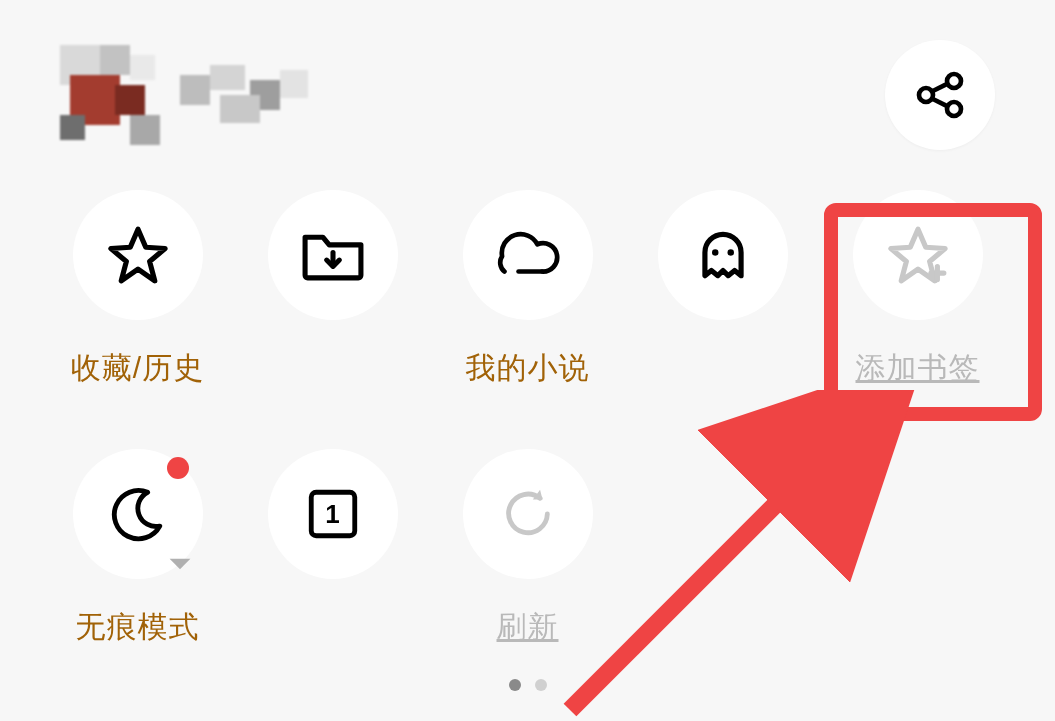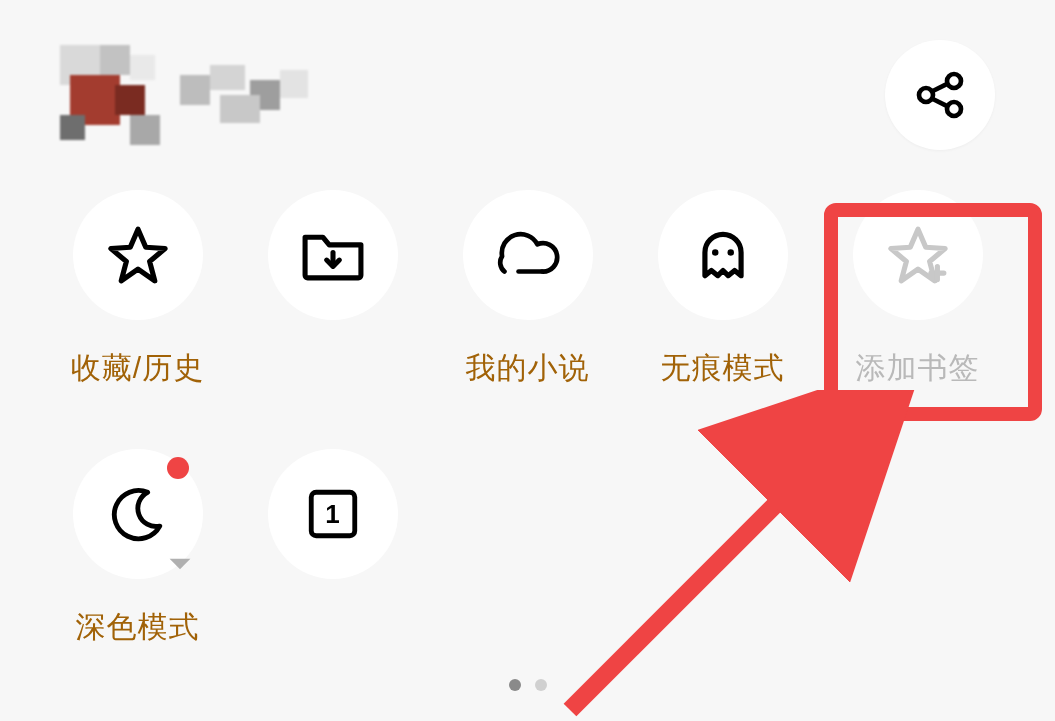--- a/index.html
+++ b/index.html
@@ -63,21 +63,21 @@
     display: flex;
     align-items: center;
     justify-content: center;
     position: relative;
   }
   .label {
     font-size: 30px;
     color: #a16207;
     letter-spacing: 1px;
   }
-  .label.disabled { color: #b9b9b9; }
+  .label.disabled { color: #b9b9b9; text-decoration: underline; }
   .dot-badge {
     position: absolute;
     top: 8px; right: 14px;
     width: 22px; height: 22px;
     border-radius: 11px;
     background: #ef4444;
   }
   .dropdown-caret {
     position: absolute;
     bottom: 6px; right: 10px;
@@ -189,21 +189,20 @@
   <div class="cell">
     <div class="icon-circle">
       <span>
         <svg width="62" height="62" viewBox="0 0 48 48" fill="none" stroke="#000" stroke-width="4" stroke-linejoin="round">
           <path d="M10 22 a14 14 0 0 1 28 0 v18 l-5 -4 l-5 4 l-4 -4 l-4 4 l-5 -4 l-5 4 Z"></path>
           <circle cx="18" cy="22" r="2.5" fill="#000" stroke="none"></circle>
           <circle cx="30" cy="22" r="2.5" fill="#000" stroke="none"></circle>
         </svg>
       </span>
     </div>
-    <div class="label">无痕模式</div>
   </div>
 
   <div class="cell">
     <div class="icon-circle">
       <span>
         <svg width="62" height="62" viewBox="0 0 48 48" fill="none" stroke="#c8c8c8" stroke-width="4" stroke-linejoin="round" stroke-linecap="round">
           <path d="M24 4 L30 18 L45 19 L33 29 L37 44 L24 35 L11 44 L15 29 L3 19 L18 18 Z"></path>
           <line x1="34" y1="38" x2="44" y2="38"></line>
           <line x1="39" y1="33" x2="39" y2="43"></line>
         </svg>
@@ -219,34 +218,45 @@
           <path d="M32 6 A20 20 0 1 0 42 34 A15 15 0 0 1 32 6 Z"></path>
         </svg>
       </span>
       <span class="dot-badge"></span>
       <span class="dropdown-caret">
         <svg width="26" height="18" viewBox="0 0 20 12">
           <path d="M2 2 L10 10 L18 2 Z" fill="#b0b0b0"></path>
         </svg>
       </span>
     </div>
-    <div class="label">深色模式</div>
+    <div class="label">无痕模式</div>
   </div>
 
   <div class="cell">
     <div class="icon-circle">
       <span style="position:relative;display:inline-block;width:58px;height:58px">
         <svg width="58" height="58" viewBox="0 0 48 48" fill="none" stroke="#000" stroke-width="4" stroke-linejoin="round">
           <rect x="6" y="6" width="36" height="36" rx="4"></rect>
         </svg>
         <span style="position:absolute;left:0;top:0;width:58px;height:58px;display:flex;align-items:center;justify-content:center;font-size:26px;font-weight:700;color:#000">1</span>
       </span>
     </div>
   </div>
 
+  <div class="cell">
+    <div class="icon-circle">
+      <span>
+        <svg width="58" height="58" viewBox="0 0 48 48" fill="none" stroke="#c8c8c8" stroke-width="4" stroke-linecap="round">
+          <path d="M40 24 A16 16 0 1 1 34 11"></path>
+          <path d="M34 4 L36 12 L28 12 Z" fill="#c8c8c8" stroke="none"></path>
+        </svg>
+      </span>
+    </div>
+    <div class="label disabled">刷新</div>
+  </div>
 
 
 </div>
 
 <div class="pager">
   <div class="pdot active"></div>
   <div class="pdot"></div>
 </div>
 
 <div class="highlight-box"></div>

